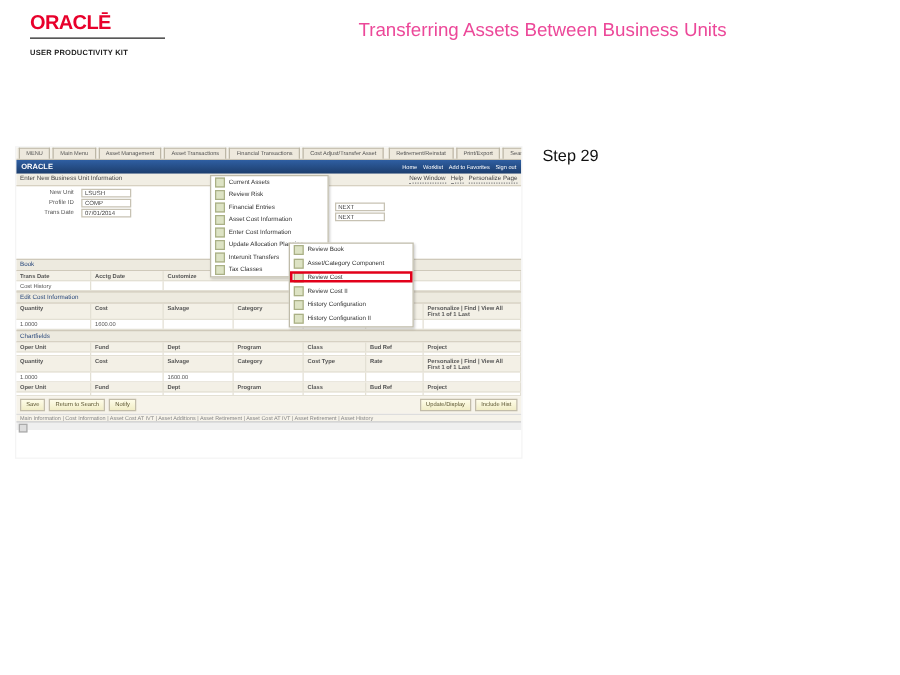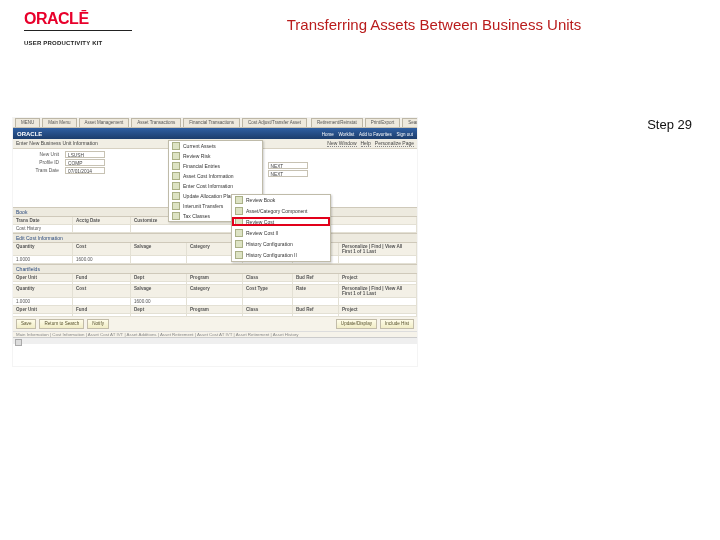--- a/index.html
+++ b/index.html
@@ -38,21 +38,21 @@
   .upk-text {
     font-size: 6px;
     letter-spacing: 0.2px;
     color: #222;
     font-weight: bold;
   }
   .title {
     flex: 1;
     text-align: center;
     font-size: 15px;
-    color: #b91c1c;
+    color: #ec4899;
     padding-top: 6px;
     padding-left: 40px;
   }
 
   .content-row {
     display: flex;
     margin-top: 62px;
     padding: 0 20px 0 12px;
   }
 
@@ -178,21 +178,20 @@
   .btnrow .b{border:1px solid #c2bca9; background:linear-gradient(#fefce8,#f1edc6); font-size:4.6px; padding:0 4px; line-height:8px; color:#5a5430;}
   .tinybar{background:#f6f3ea; font-size:4.4px; color:#888; padding:0 3px; border-top:1px solid #ddd; white-space:nowrap; overflow:hidden; text-overflow:ellipsis;}
   .scroll-h{height:7px;background:#efefef;border-top:1px solid #ccc;position:relative;}
   .scroll-h::before{content:"";position:absolute;left:2px;top:1px;width:5px;height:5px;background:#ddd;border:1px solid #aaa;}
 
   .instructions {
     flex:1;
     padding: 0 8px 0 16px;
     font-size: 13px;
     color:#111;
-    text-align:right;
   }
   .instructions .step { margin-bottom: 26px; }
   .instructions .line { font-size: 12.5px; }
   .instructions b{font-weight:bold;}
 </style>
 </head>
 <body>
 
 <div class="header">
   <div class="logo-block">

